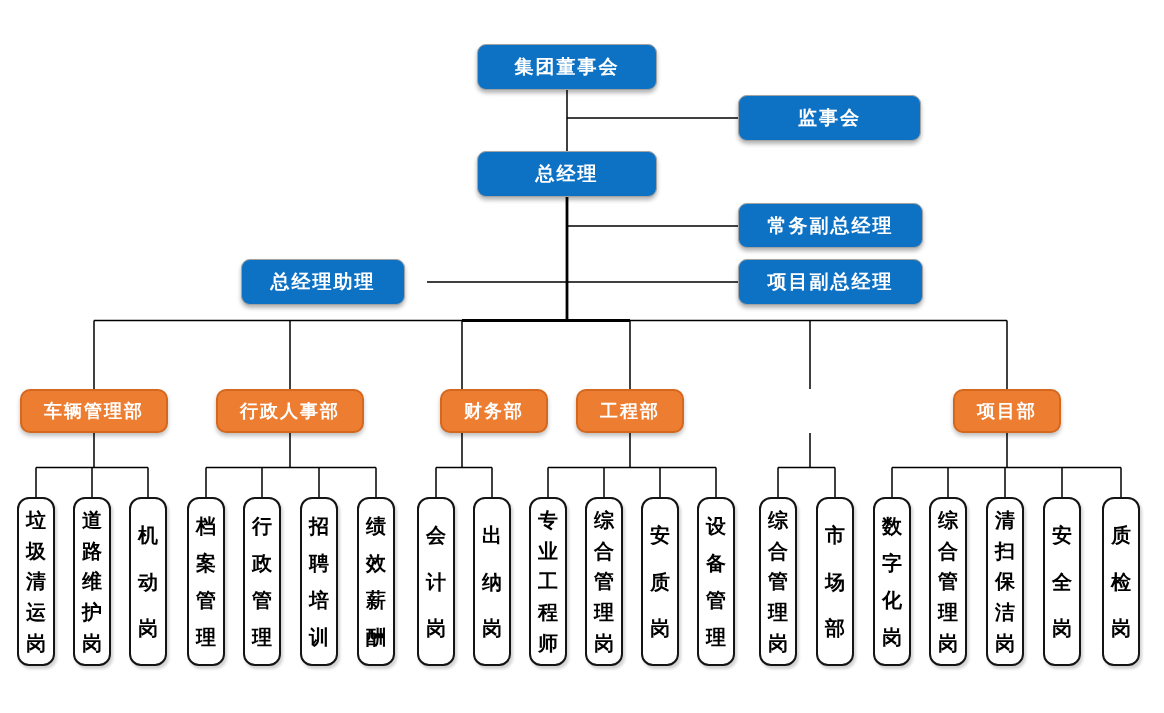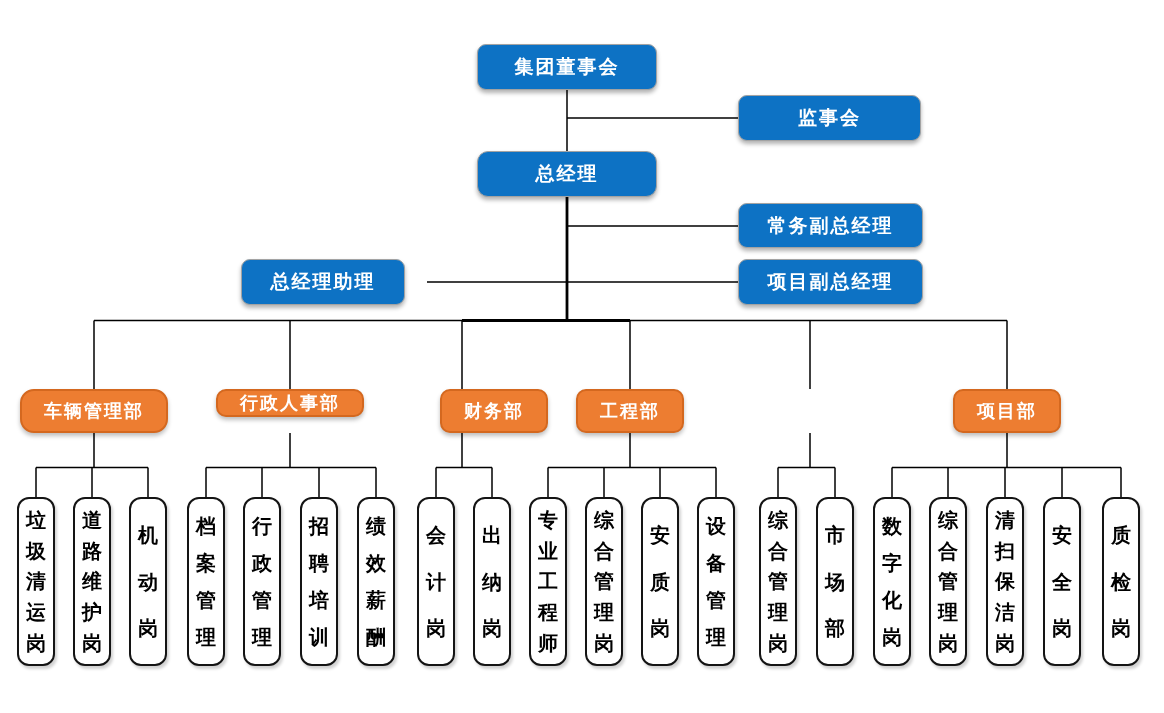--- a/index.html
+++ b/index.html
@@ -115,31 +115,31 @@
 
       <line x1="567" y1="197" x2="567" y2="321"></line>
       <line x1="462" y1="320.5" x2="630" y2="320.5"></line>
     </g>
   </svg>
 
   <div class="node blue" style="left:477px;top:44px;width:180px;height:46px;">集团董事会</div>
 
   <div class="node blue" style="left:738px;top:95px;width:183px;height:46px;">监事会</div>
 
-  <div class="node blue" style="left:477px;top:151px;width:180px;height:46px;border-radius:11px;">总经理</div>
+  <div class="node blue" style="left:477px;top:151px;width:180px;height:46px;">总经理</div>
 
   <div class="node blue" style="left:738px;top:203px;width:185px;height:45px;">常务副总经理</div>
 
   <div class="node blue" style="left:241px;top:259px;width:164px;height:46px;">总经理助理</div>
 
   <div class="node blue" style="left:738px;top:259px;width:185px;height:46px;">项目副总经理</div>
 
-  <div class="node orange" style="left:20px;top:389px;width:148px;height:44px;border-radius:14px;">车辆管理部</div>
-
-  <div class="node orange" style="left:216px;top:389px;width:148px;height:28px;">行政人事部</div>
+  <div class="node orange" style="left:20px;top:389px;width:148px;height:44px;">车辆管理部</div>
+
+  <div class="node orange" style="left:216px;top:389px;width:148px;height:44px;">行政人事部</div>
 
   <div class="node orange" style="left:408px;top:389px;width:108px;height:44px;margin-left:32px;">财务部</div>
 
   <div class="node orange" style="left:576px;top:389px;width:108px;height:44px;">工程部</div>
 
 
   <div class="node orange" style="left:953px;top:389px;width:108px;height:44px;">项目部</div>
 
   <div class="node pos" style="left:17px;top:497px;width:38px;height:169px;">
     <div class="vlabel">

